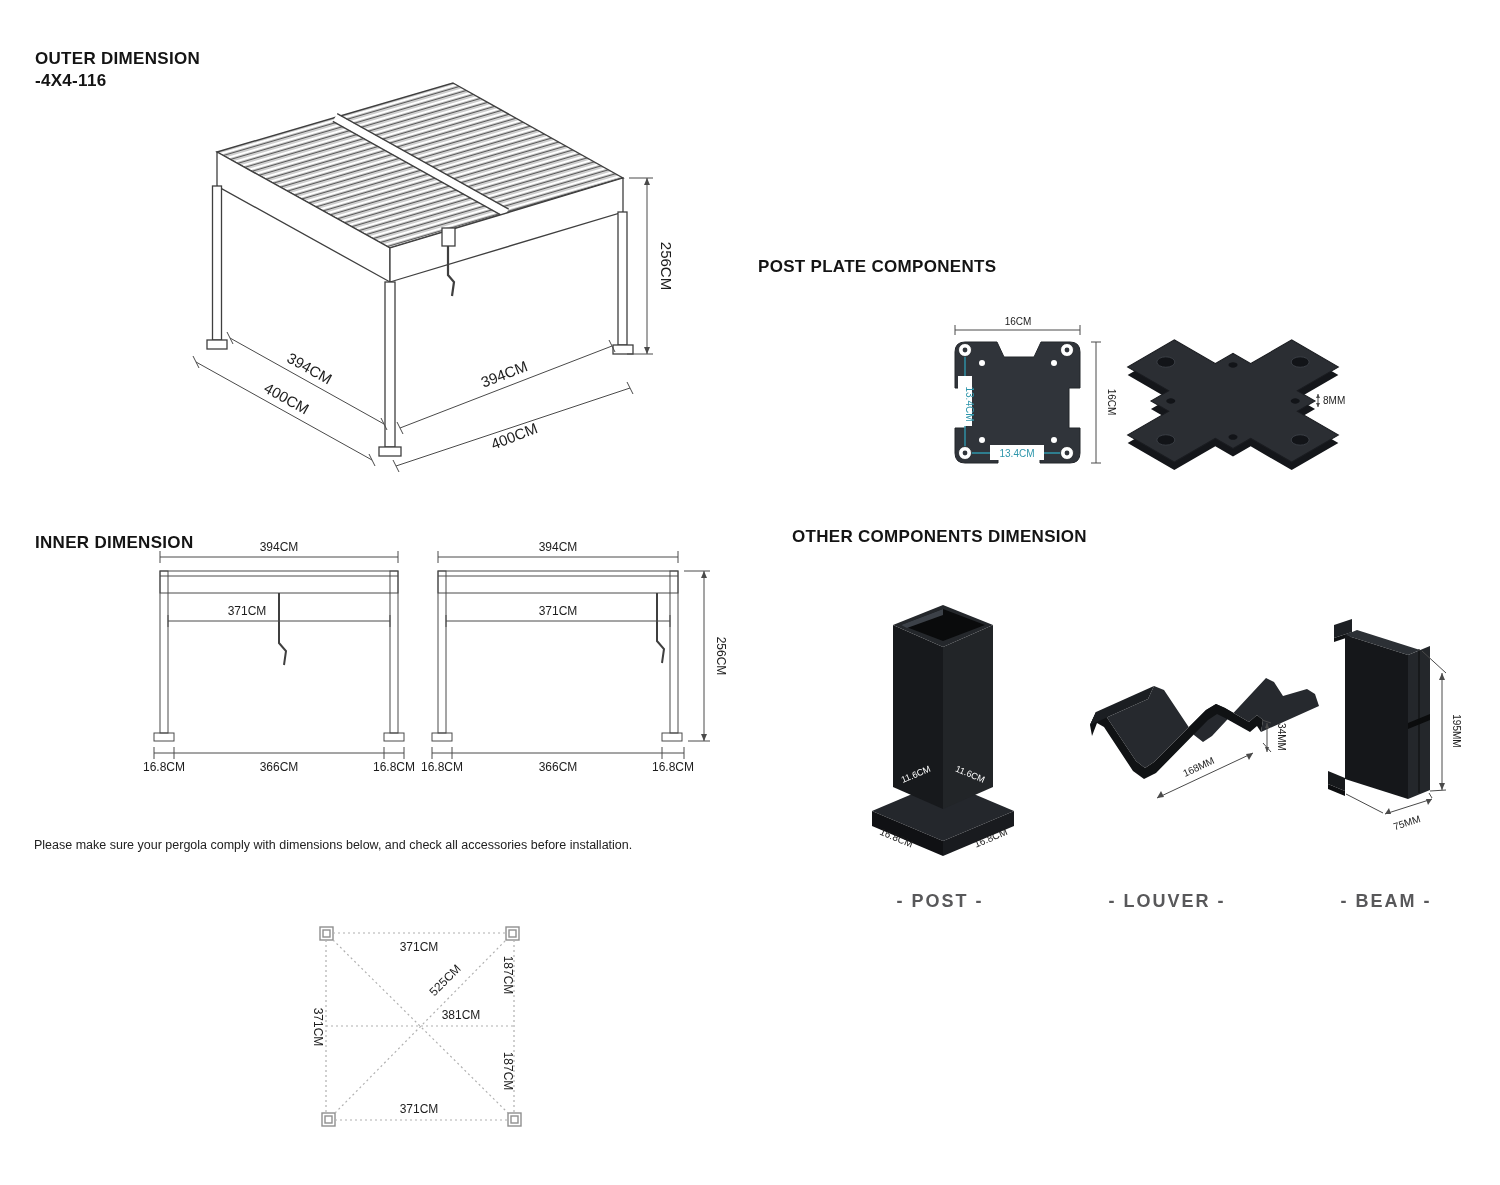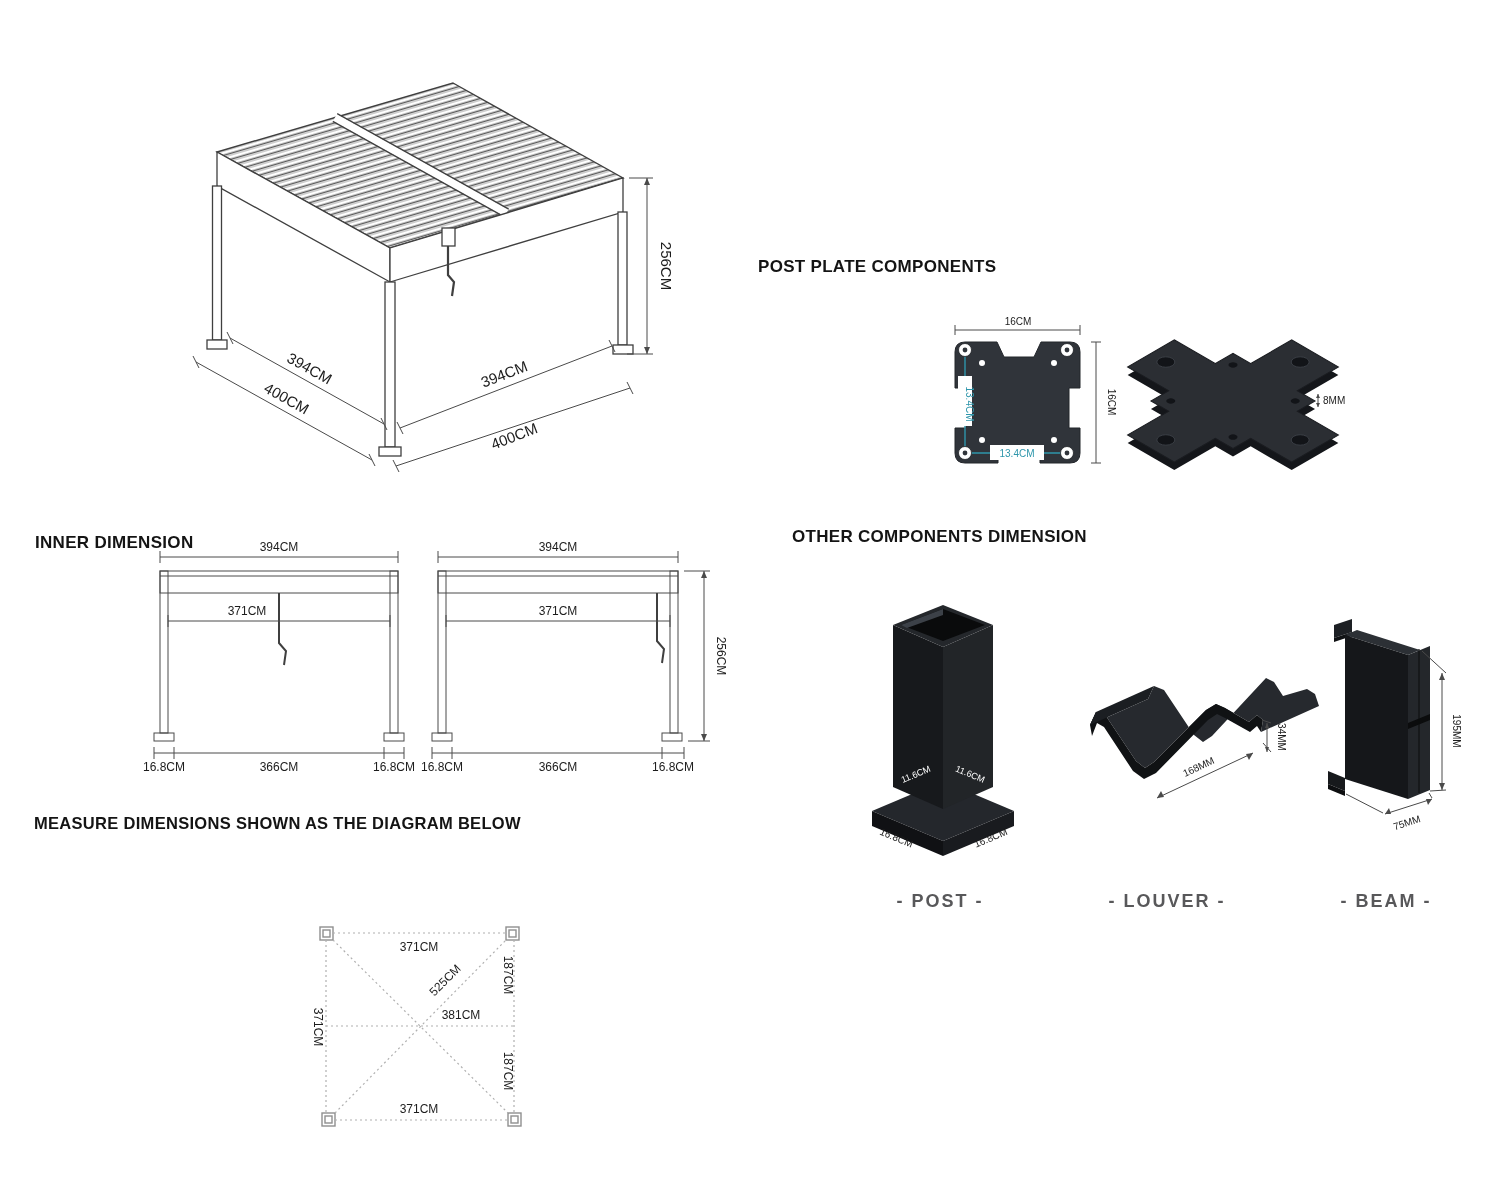--- a/index.html
+++ b/index.html
@@ -21,24 +21,28 @@
   .wlabel{font-size:9px;fill:#ffffff;}
   .caption{font-size:18px;font-weight:700;fill:#58585a;letter-spacing:2px;}
   .dot{stroke:#b0b0b0;stroke-width:1.2;stroke-dasharray:2 3;fill:none;}
   .postbox{fill:#ffffff;stroke:#8f8f8f;stroke-width:1.4;}
 </style>
 </head>
 <body>
 
 <div id="page">
 
+  <div class="sec-title" style="left:35px;top:48px;">
+    <div>OUTER DIMENSION</div>
+    <div>-4X4-116</div>
+  </div>
   <div class="sec-title" style="left:758px;top:256px;">POST PLATE COMPONENTS</div>
   <div class="sec-title" style="left:35px;top:484px;margin-top:48px;">INNER DIMENSION</div>
   <div class="sec-title" style="left:792px;top:526px;">OTHER COMPONENTS DIMENSION</div>
-  <div class="sec-title" style="left:34px;top:812px;font-size:16.5px;">MEASURE DIMENSIONS SHOWN AS THE DIAGRAM BELOW</div>
+  <div class="sub" style="left:34px;top:838px;">Please make sure your pergola comply with dimensions below, and check all accessories before installation.</div>
 
   <svg style="left:180px;top:70px;" width="520" height="415" viewBox="0 0 520 415">
     <defs>
       <pattern id="louvpat" patternUnits="userSpaceOnUse" width="9" height="5.8" patternTransform="rotate(-16.3)">
         <rect width="9" height="5.8" fill="#ffffff"></rect>
         <rect width="9" height="1.6" y="0.6" fill="#5a5a5a"></rect>
         <rect width="9" height="0.7" y="3.1" fill="#b9b9b9"></rect>
       </pattern>
     </defs>
     <g>

